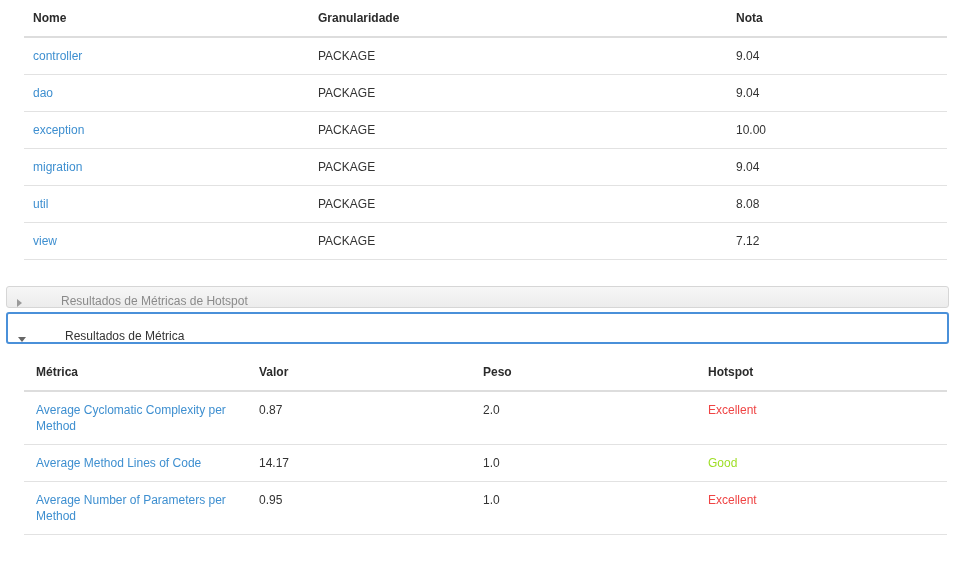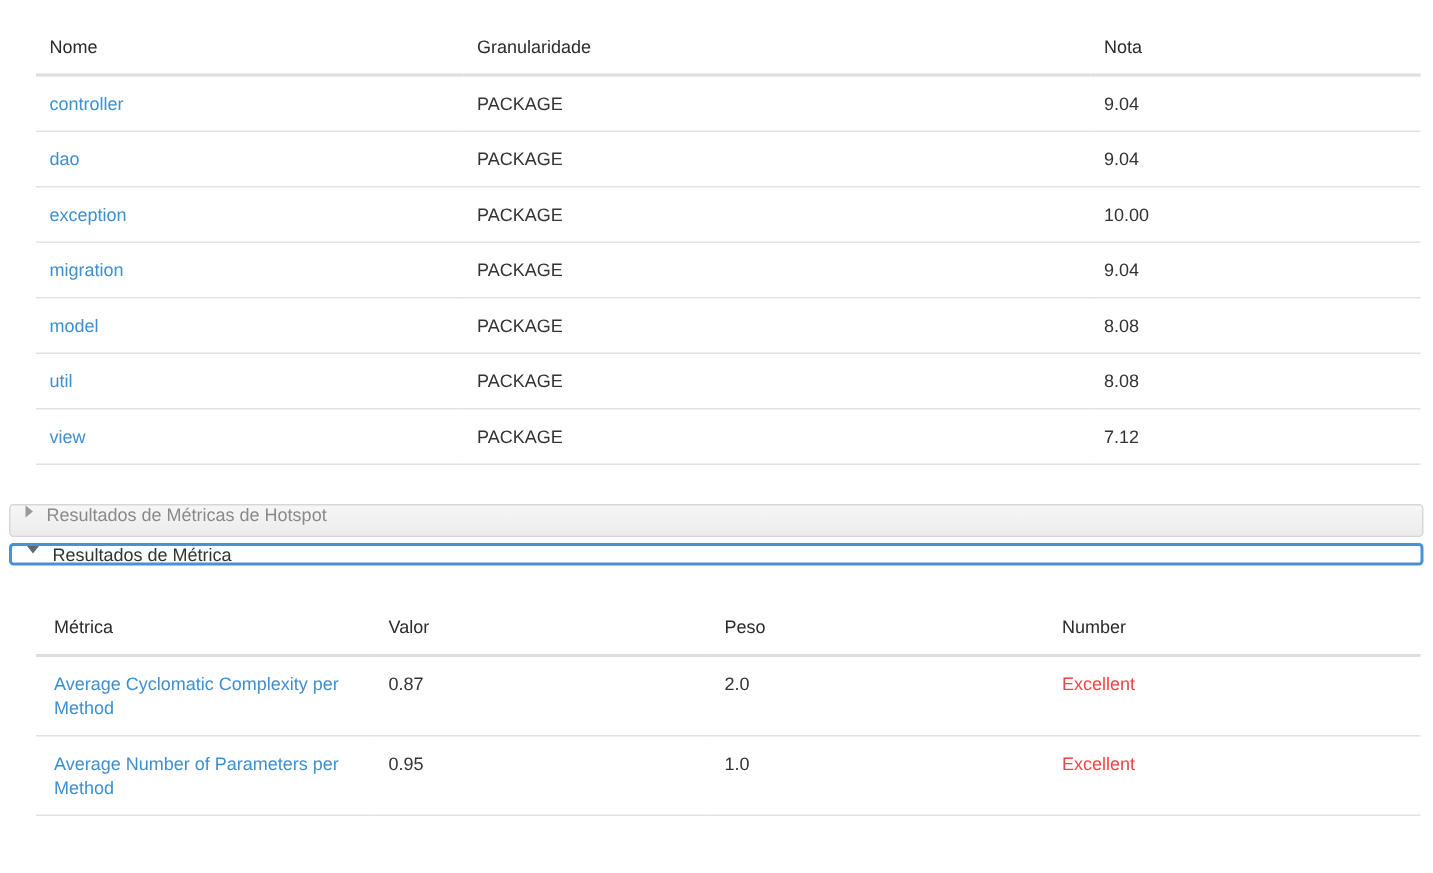--- a/index.html
+++ b/index.html
@@ -18,24 +18,24 @@
   }
 
   
   .data-table {
     width: 100%;
     border-collapse: collapse;
     table-layout: fixed;
   }
   .data-table th {
     text-align: left;
-    font-weight: normal;
+    font-weight: bold;
     font-size: 12px;
     color: #2b2b2b;
-    padding: 24px 8px 11px 0;
+    padding: 11px 8px 11px 0;
     border-bottom: 2px solid #dddddd;
     vertical-align: middle;
     line-height: 14px;
   }
   .data-table td {
     text-align: left;
     font-size: 12px;
     color: #333333;
     padding: 10px 8px 10px 0;
     border-bottom: 1px solid #e2e2e2;
@@ -65,39 +65,40 @@
   #packages-table td:first-child { padding-left: 9px; }
 
   
   #accordion-group {
     margin: 26px 6px 0 6px;
   }
   .accordion-header {
     box-sizing: border-box;
     height: 22px;
     display: flex;
-    align-items: flex-start;
+    align-items: flex-end;
     padding-left: 10px;
     font-size: 12px;
     line-height: 12px;
     cursor: pointer;
     user-select: none;
+    gap: 30px;
   }
   .accordion-header.collapsed {
     background: linear-gradient(to bottom, #f6f6f6, #ececec);
     border: 1px solid #d6d6d6;
     border-radius: 3px;
     color: #8a8a8a;
   }
   .accordion-header.expanded {
     background: #ffffff;
     border: 2px solid #4a90d9;
     border-radius: 3px;
     color: #333333;
-    height: 15px;
+    height: 32px;
     margin-top: 4px;
   }
   .caret {
     display: inline-block;
     width: 0;
     height: 0;
     margin-right: 9px;
     flex: none;
   }
   .caret.right {
@@ -157,25 +158,20 @@
           <td><a class="cell-link">exception</a></td>
           <td>PACKAGE</td>
           <td>10.00</td>
         </tr>
         <tr>
           <td><a class="cell-link">migration</a></td>
           <td>PACKAGE</td>
           <td>9.04</td>
         </tr>
         <tr>
-          <td><a class="cell-link">model</a></td>
-          <td>PACKAGE</td>
-          <td>8.08</td>
-        </tr>
-        <tr>
           <td><a class="cell-link">util</a></td>
           <td>PACKAGE</td>
           <td>8.08</td>
         </tr>
         <tr>
           <td><a class="cell-link">view</a></td>
           <td>PACKAGE</td>
           <td>7.12</td>
         </tr>
       </tbody>
@@ -199,31 +195,37 @@
       <col class="c-metrica">
         <col class="c-valor">
         <col class="c-peso">
         <col class="c-limiar">
     </colgroup>
     <thead>
       <tr>
         <th>Métrica</th>
         <th>Valor</th>
         <th>Peso</th>
-        <th>Number</th>
+        <th>Hotspot</th>
       </tr>
     </thead>
     <tbody id="metrics-tbody">
         <tr>
           <td><a class="cell-link">Average Cyclomatic Complexity per Method</a></td>
           <td>0.87</td>
           <td>2.0</td>
           <td><span class="limiar-excellent">Excellent</span></td>
         </tr>
         <tr>
+          <td><a class="cell-link">Average Method Lines of Code</a></td>
+          <td>14.17</td>
+          <td>1.0</td>
+          <td><span class="limiar-good">Good</span></td>
+        </tr>
+        <tr>
           <td><a class="cell-link">Average Number of Parameters per Method</a></td>
           <td>0.95</td>
           <td>1.0</td>
           <td><span class="limiar-excellent">Excellent</span></td>
         </tr>
       </tbody>
   </table>
 </div>
 
 </body></html>

